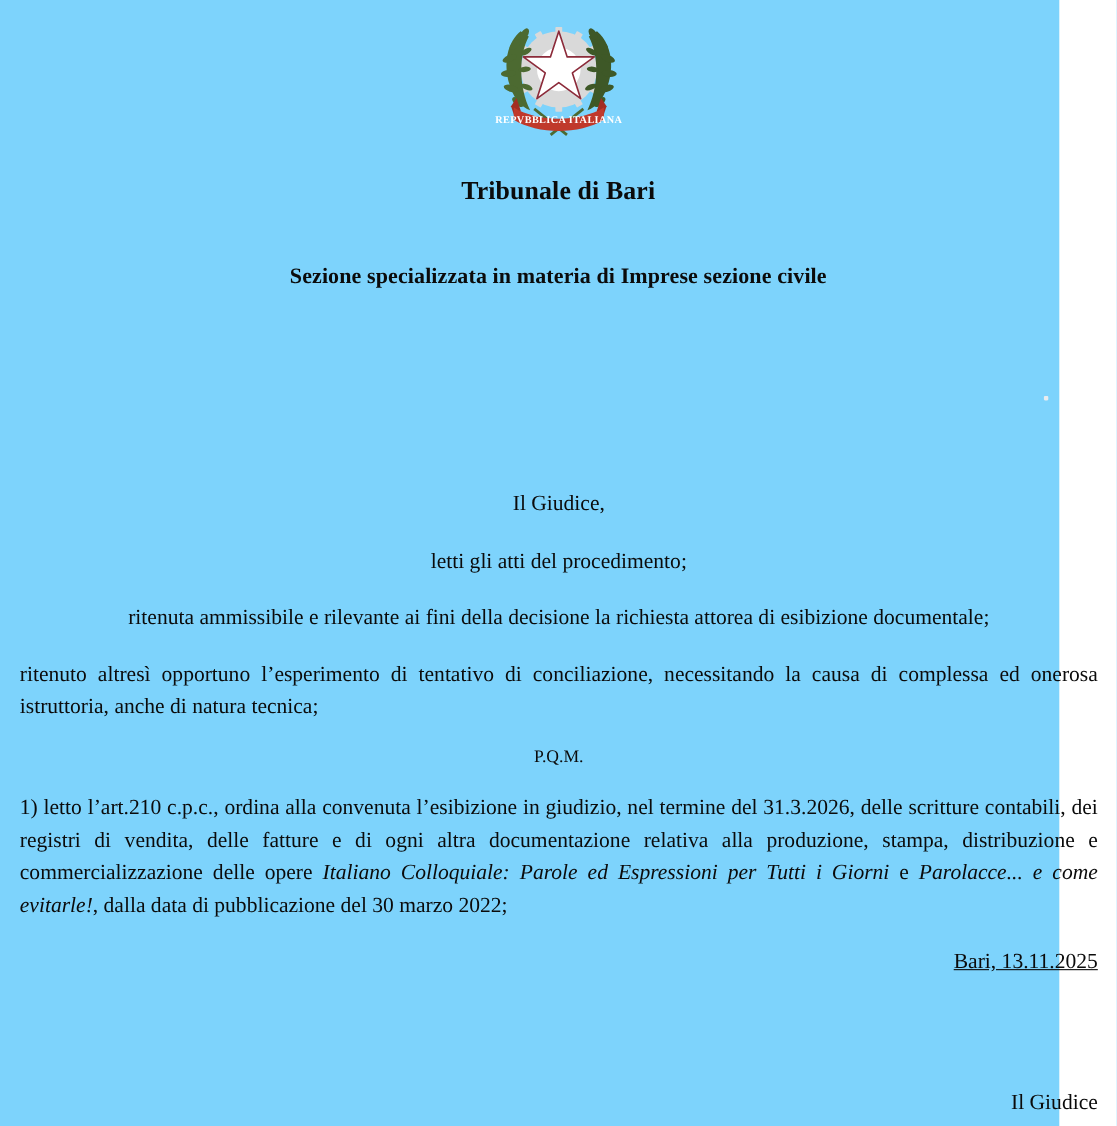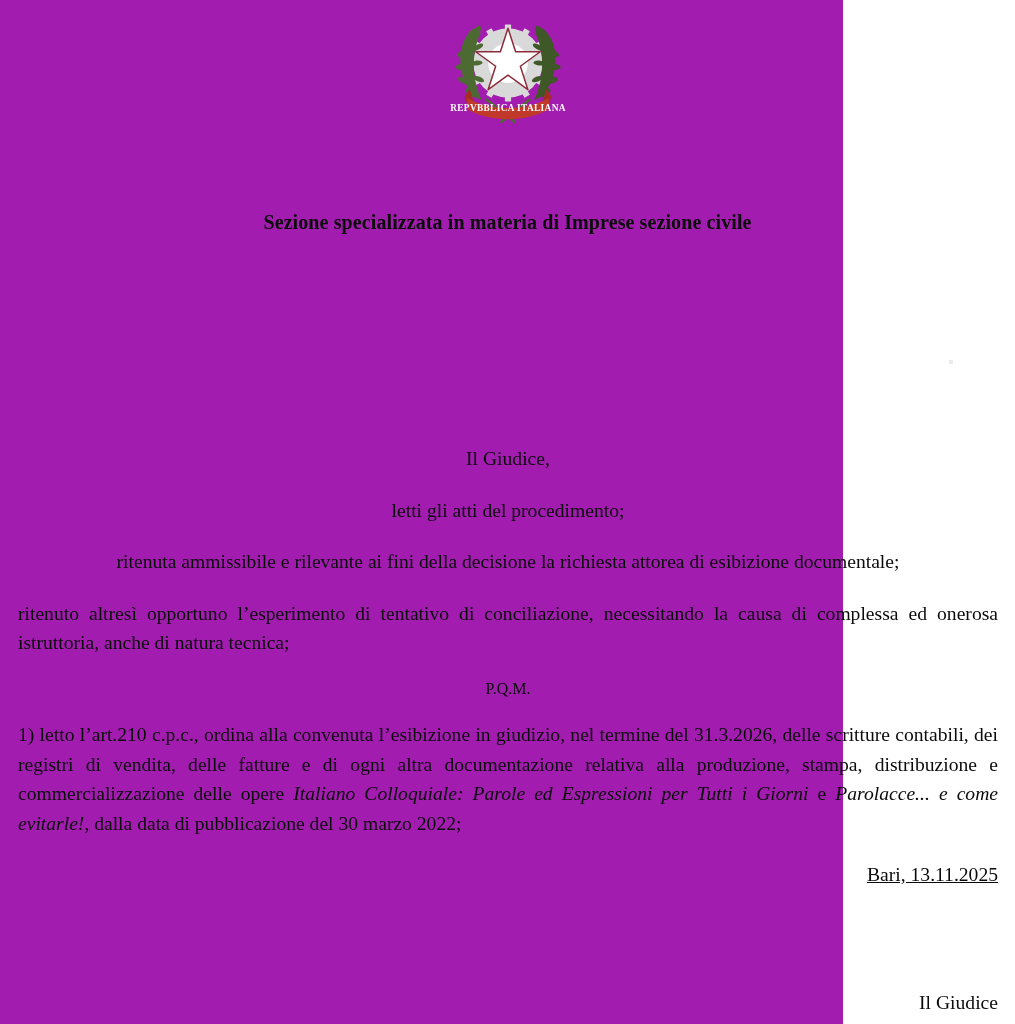--- a/index.html
+++ b/index.html
@@ -14,23 +14,23 @@
     position: relative;
     overflow: hidden;
     font-family: "Liberation Serif", "DejaVu Serif", serif;
     color: #0b0b0b;
     -webkit-font-smoothing: antialiased;
   }
 
   .page {
     position: absolute;
     inset: 0;
-    width: 843px;
+    width: 963px;
     height: 1024px;
-    background: #a21caf;
+    background: #7dd3fc;
   }
 
   
   .emblem-wrap {
     position: absolute;
     top: 6px;
     left: 0;
     width: 1015px;
     display: flex;
     justify-content: center;
@@ -181,20 +181,21 @@
       <g>
         <path d="M30 146 L38 134 L44 152 L36 164 Z" fill="#a32d23"></path>
         <path d="M170 146 L162 134 L156 152 L164 164 Z" fill="#a32d23"></path>
         <path d="M34 148 C70 170 130 170 166 148 L166 166 C130 188 70 188 34 166 Z" fill="#c0392b"></path>
         <text x="100" y="170" text-anchor="middle" font-family="'Liberation Serif', serif" font-size="15" font-weight="bold" fill="#ffffff" letter-spacing="0.6">REPVBBLICA ITALIANA</text>
       </g>
     </svg>
   </div>
 
   <div class="heading-block">
+    <h1 class="h-main">Tribunale di Bari</h1>
     <h2 class="h-sub">Sezione specializzata in materia di Imprese sezione civile</h2>
   </div>
 
   <div class="body-block">
 
     <p class="para para-left">Il Giudice,</p>
 
     <p class="para para-left">letti gli atti del procedimento;</p>
 
     <p class="para para-left">ritenuta ammissibile e rilevante ai fini della decisione la richiesta attorea di esibizione documentale;</p>

